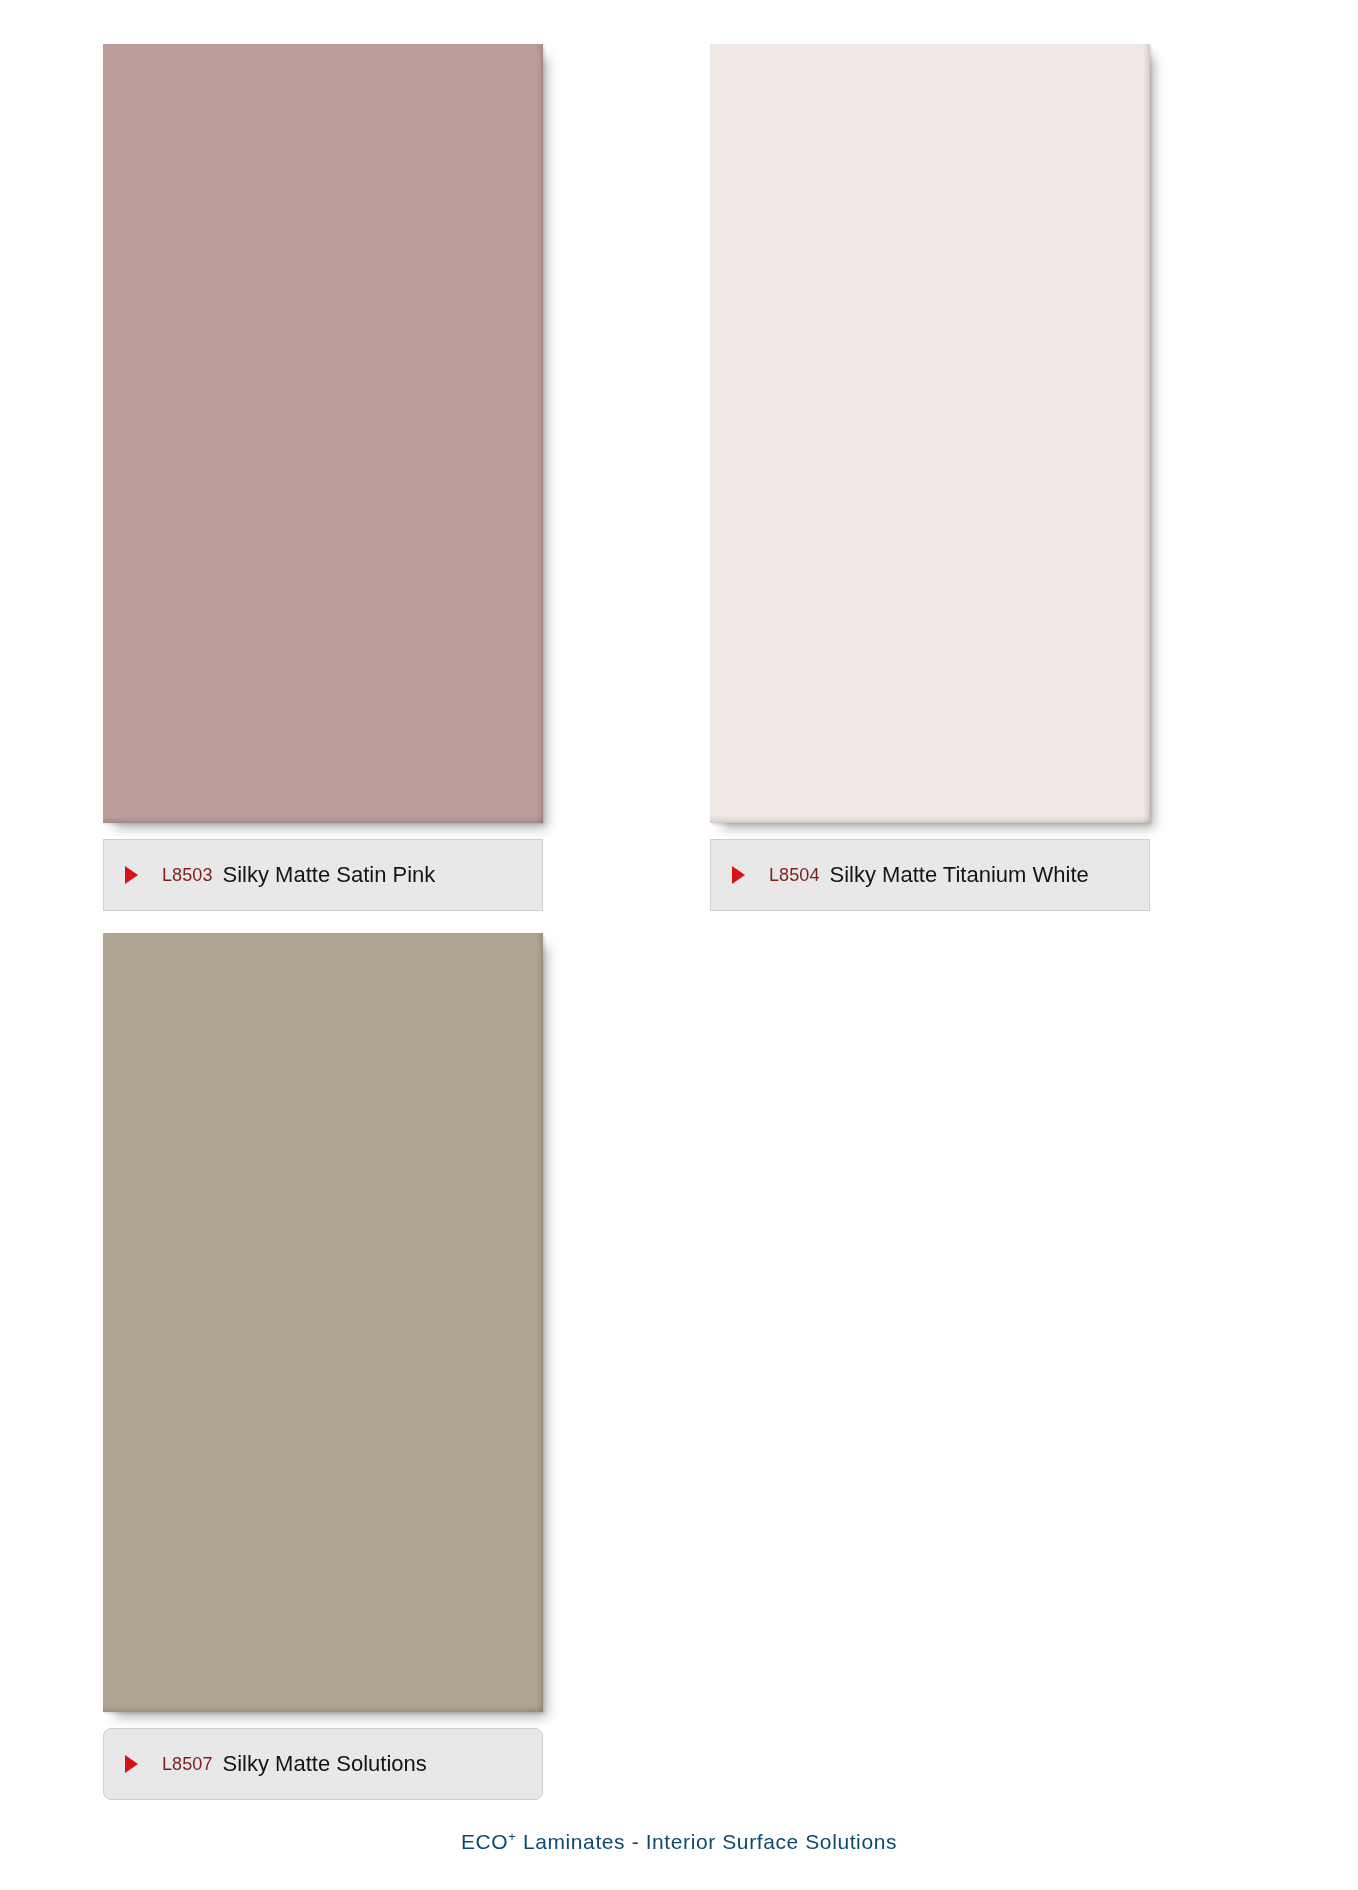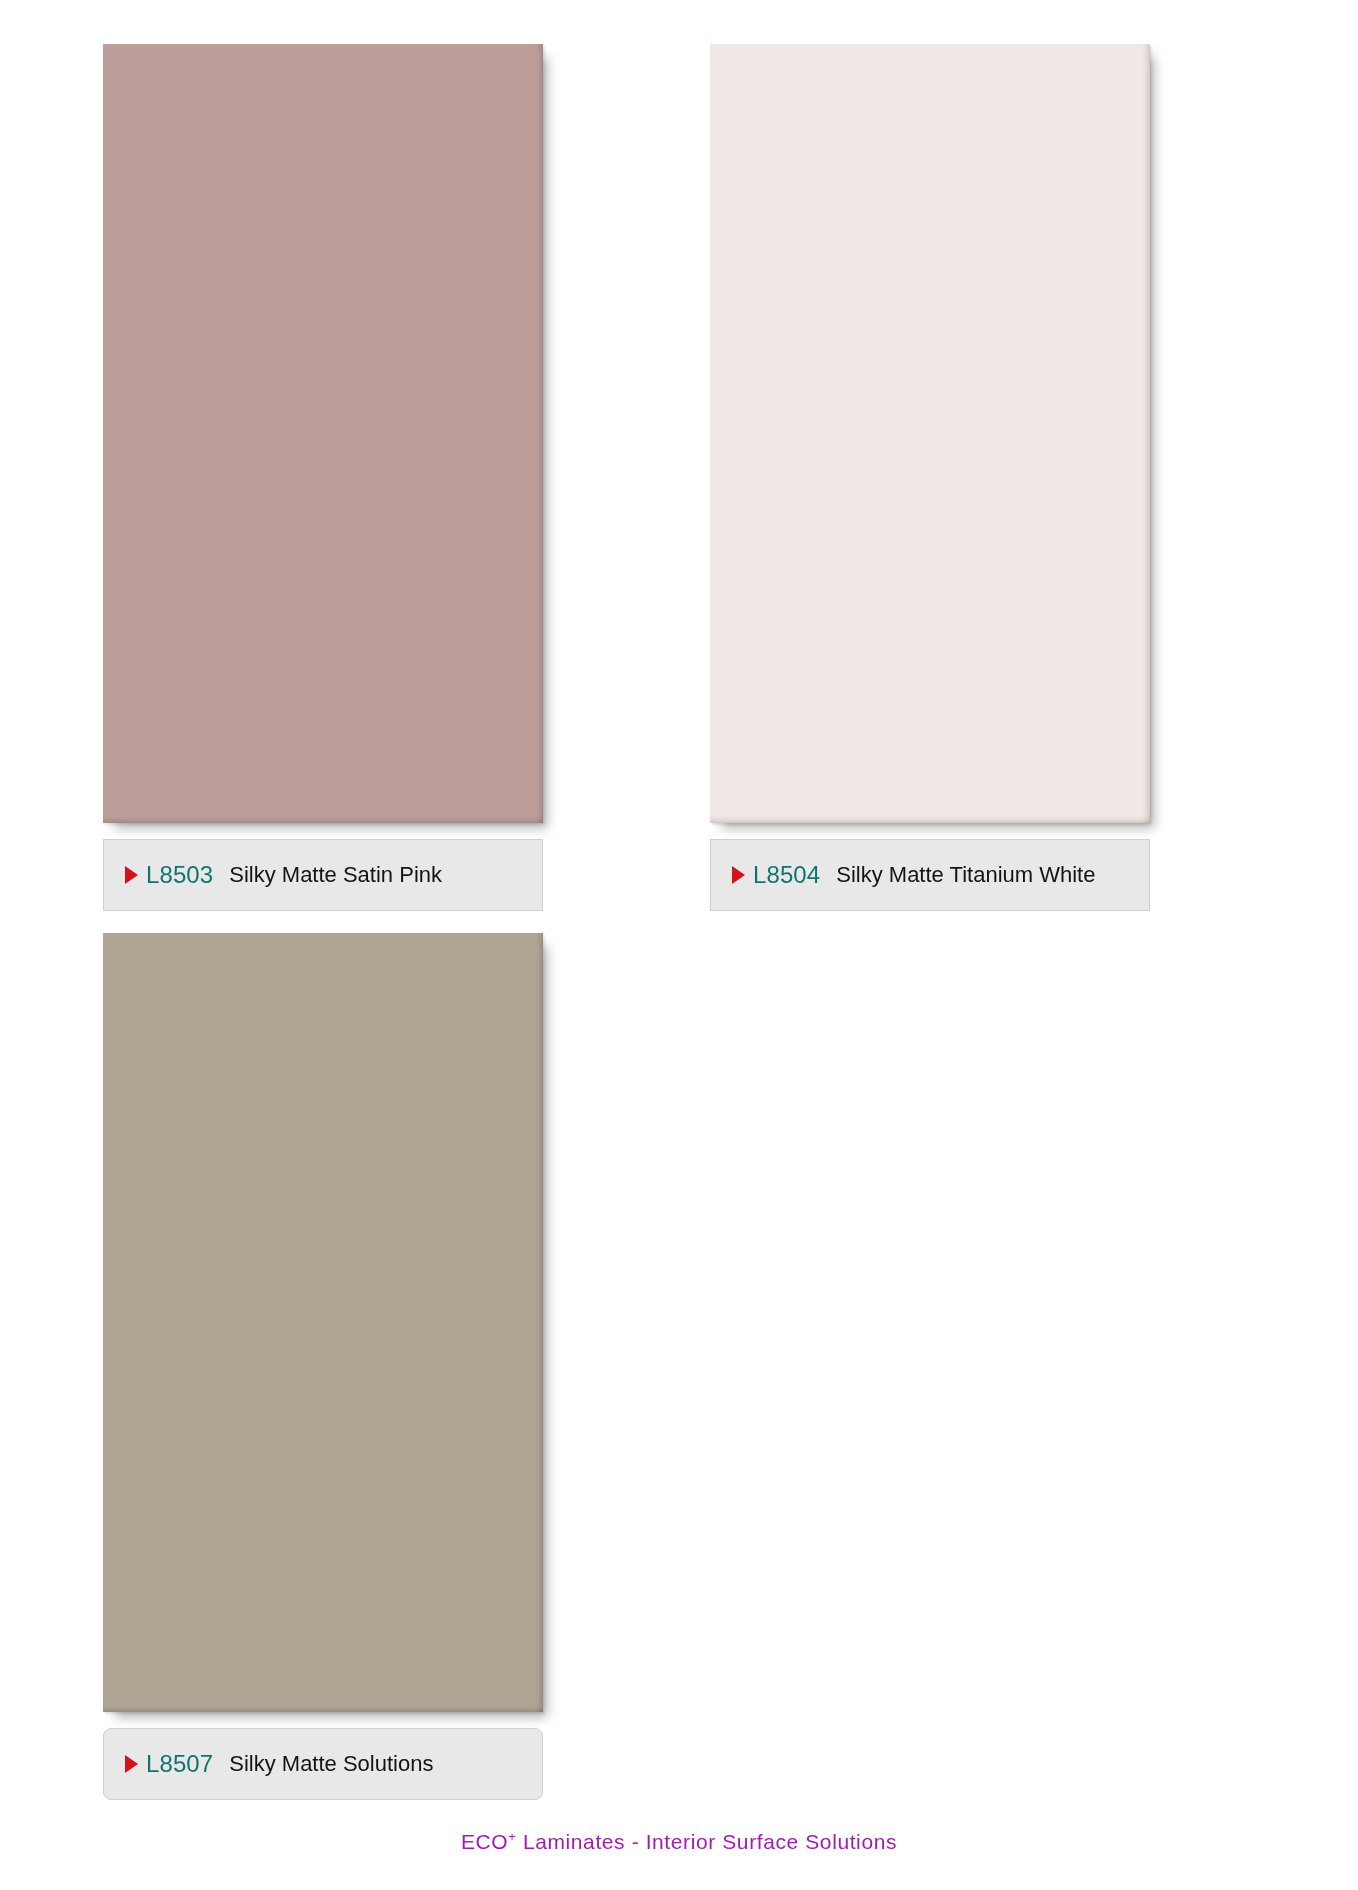--- a/index.html
+++ b/index.html
@@ -92,30 +92,30 @@
     width: 0;
     height: 0;
     border-left: 13px solid #d51317;
     border-top: 9px solid transparent;
     border-bottom: 9px solid transparent;
     display: block;
   }
 
   .code {
     flex: 0 0 auto;
-    margin-left: 8px;
-    font-size: 24px;
-    color: #0f766e;
+    margin-left: 24px;
+    font-size: 18px;
+    color: #7f1d1d;
     letter-spacing: 0.1px;
     white-space: nowrap;
   }
 
   .name {
     flex: 1 1 auto;
-    margin-left: 16px;
+    margin-left: 10px;
     padding-right: 10px;
     font-size: 22px;
     color: #141414;
     white-space: nowrap;
     text-align: left;
   }
 
   
   .footer {
     position: absolute;
@@ -170,17 +170,17 @@
       </div>
       <div class="label-bar" style="background: rgb(232, 232, 232); border-radius: 8px;">
         <span class="tri-icon" style="border-left-color: rgb(213, 19, 23);"></span>
         <span class="code">L8507</span>
         <span class="name">Silky Matte Solutions</span>
       </div>
     </div>
 
   </div>
 
-  <div class="footer" style="color: #a21caf;">
+  <div class="footer" style="color: #0c4a6e;">
     <span>ECO</span><sup>+</sup><span> Laminates - Interior Surface Solutions</span>
   </div>
 
 </div>
 
 </body></html>

